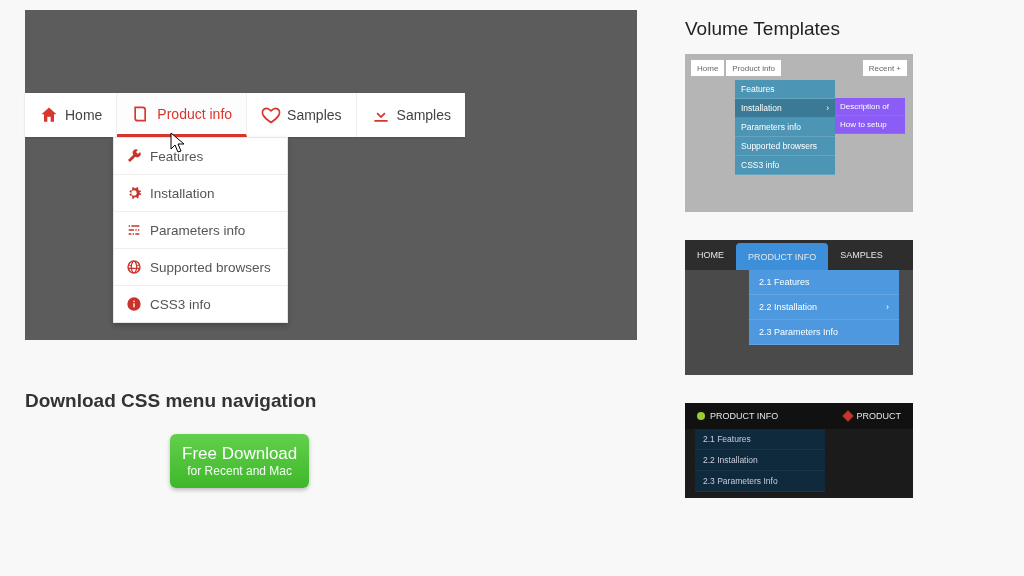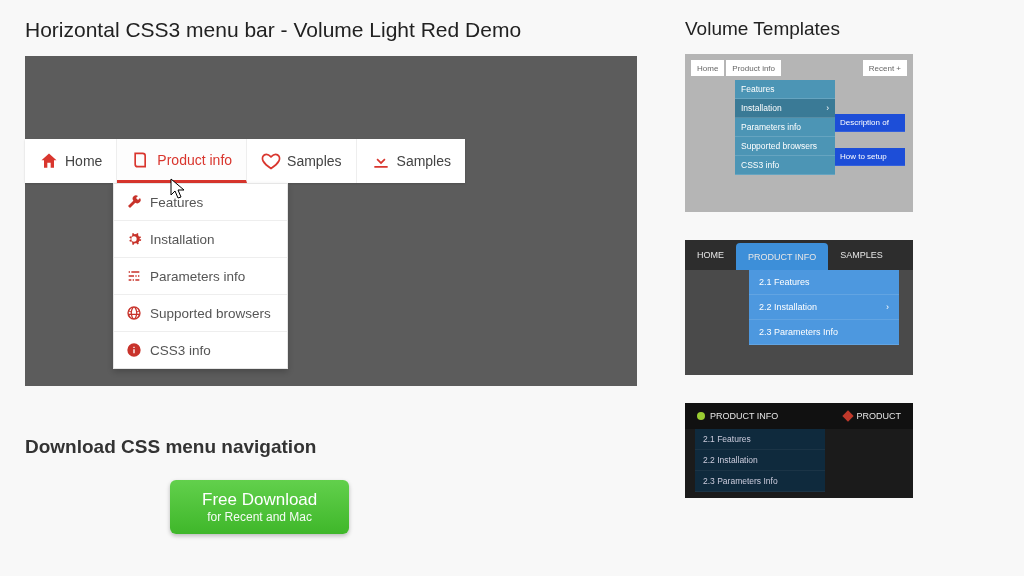--- a/index.html
+++ b/index.html
@@ -104,21 +104,21 @@
   margin-top: 50px;
   margin-bottom: 22px;
   color: #333;
 }
 .dl-btn {
   display: inline-block;
   margin-left: 145px;
   background: linear-gradient(#62d04c, #3fb72a);
   color: #fff;
   text-align: center;
-  padding: 10px 32px 10px;
+  padding: 10px 12px 10px;
   border-radius: 6px;
   box-shadow: 0 2px 4px rgba(0,0,0,.25);
   cursor: pointer;
 }
 .dl-btn .big { font-size: 17px; font-weight: 500; }
 .dl-btn .small { font-size: 12px; opacity: .95; }
 
 
 .thumb {
   width: 228px;
@@ -129,21 +129,21 @@
   position: relative;
   overflow: hidden;
 }
 .thumb1 { height: 158px; background:#b5b5b5; padding:6px; }
 .thumb1 .topbar { display:flex; gap:2px; height:16px; margin-bottom:4px; }
 .thumb1 .topbar .t-item { background:#fff; color:#666; display:flex; align-items:center; padding:0 6px; font-size:8px; gap:3px; }
 .thumb1 .submenu { position:absolute; top:26px; left:50px; width:100px; }
 .thumb1 .submenu .srow { background:#4c95b5; color:#fff; font-size:8.5px; padding:4px 6px; border-bottom:1px solid rgba(255,255,255,.15); display:flex; align-items:center; gap:4px; }
 .thumb1 .submenu .srow.active { background:#3a7a96; }
 .thumb1 .submenu2 { position:absolute; top:44px; left:150px; width:70px; }
-.thumb1 .submenu2 .srow { background:#1d4ed8; color:#fff; font-size:8px; padding:4px 5px; border-bottom:1px solid rgba(255,255,255,.1);margin-top:16px; }
+.thumb1 .submenu2 .srow { background:#8b5cf6; color:#fff; font-size:8px; padding:4px 5px; border-bottom:1px solid rgba(255,255,255,.1); }
 
 .thumb2 { height: 135px; background:#4a4a4a; }
 .thumb2 .bar { display:flex; height:30px; background:#2d2d2d; }
 .thumb2 .bar .b-item { color:#e6e6e6; font-size:9px; padding:0 12px; display:flex; align-items:center; }
 .thumb2 .bar .b-item.active { background:#3d8fd9; border-radius:4px 4px 0 0; margin-top:3px; height:27px; }
 .thumb2 .sub { margin-left:64px; margin-top:0; width:150px; }
 .thumb2 .sub .srow { background:#4d98df; color:#fff; font-size:9px; padding:7px 10px; border-bottom:1px solid rgba(255,255,255,.12); }
 
 .thumb3 { height: 95px; background:#1b1b1b; }
 .thumb3 .bar { display:flex; height:26px; background:#111; }
@@ -151,21 +151,20 @@
 .thumb3 .bar .b-item .dot { width:8px; height:8px; border-radius:50%; background:#9acd32; }
 .thumb3 .bar .b-item .dot2 { width:8px; height:8px; background:#c0392b; transform:rotate(45deg); }
 .thumb3 .sub { margin-left:10px; width:130px; }
 .thumb3 .sub .srow { background:#0f2a3d; color:#ccd; font-size:8.5px; padding:5px 8px; border-bottom:1px solid rgba(255,255,255,.05); display:flex; gap:5px; align-items:center; }
 </style>
 </head>
 <body>
 
 <div class="page">
   <div class="left-col">
-    <h1 class="page-title">Horizontal CSS3 menu bar - Volume Light Red Demo</h1>
 
     <div class="demo">
       <div class="menubar">
         <div class="item">
           <span class="ico">
               <svg viewBox="0 0 24 24">
                 <path d="M12 3l9 8h-3v9h-4v-6H10v6H6v-9H3z"></path>
               </svg>
             </span>
           <span>Home</span>

